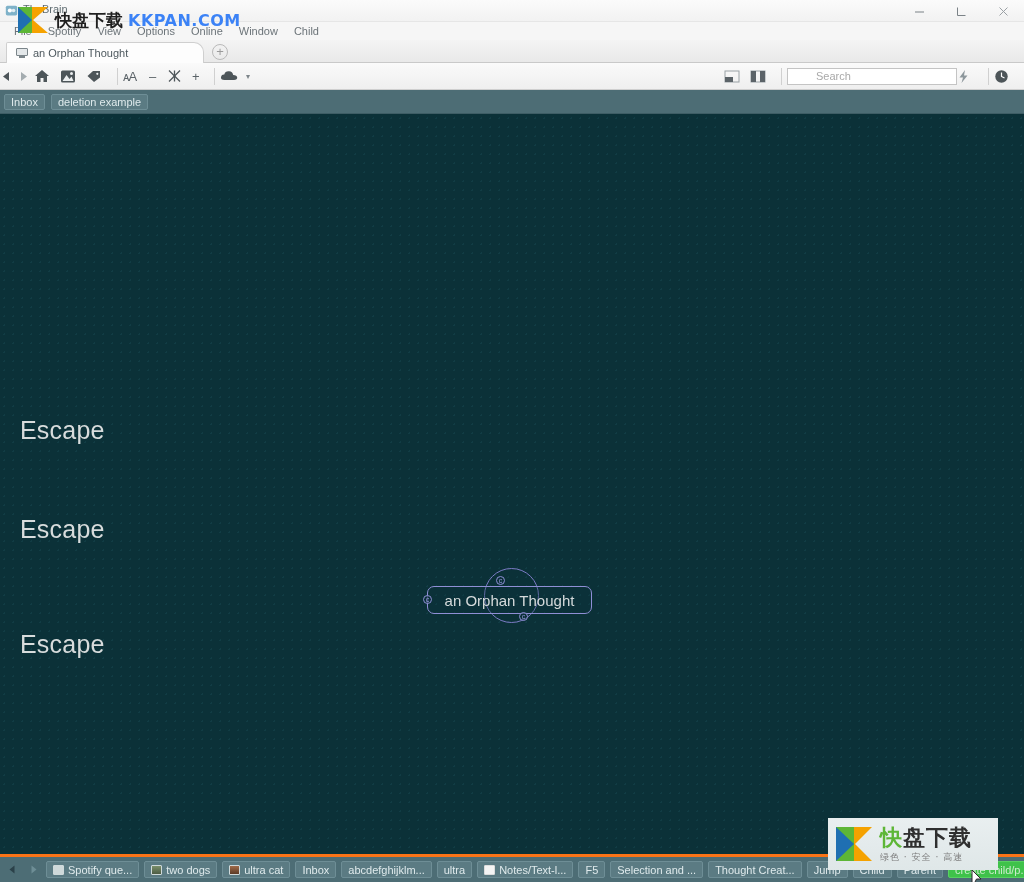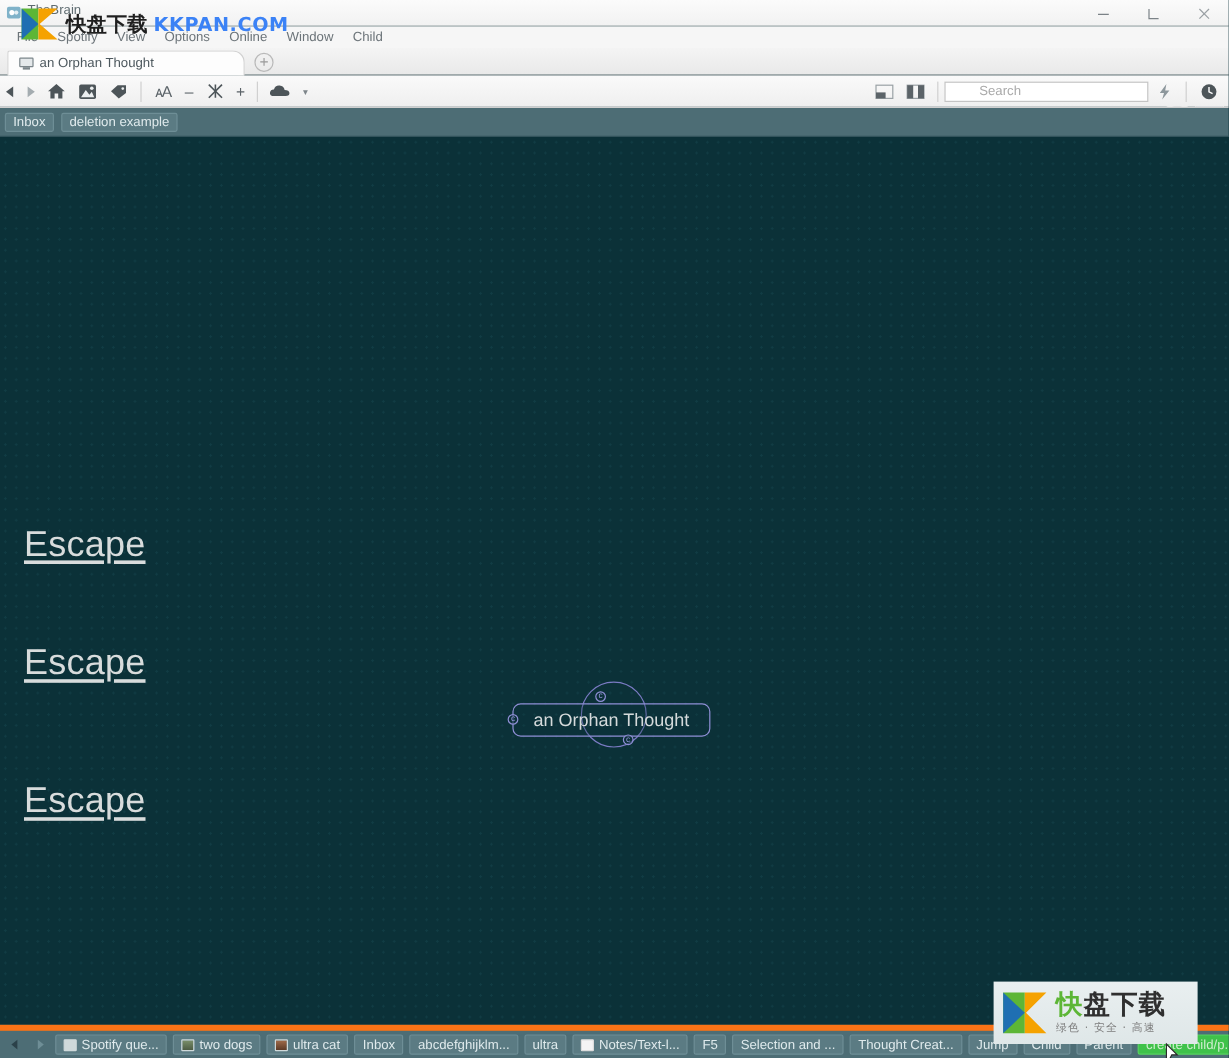--- a/index.html
+++ b/index.html
@@ -80,21 +80,21 @@
 
   
   .toolbar{
     position:absolute; left:0; top:63px; width:1024px; height:27px;
     background:linear-gradient(#fafafa,#efefef);
     border-bottom:1px solid #cfcfcf;
     display:flex; align-items:center;
   }
   .tb-group{ display:flex; align-items:center; }
   .tb-btn{
-    width:26px; height:23px; display:flex; align-items:center; justify-content:center;
+    width:26px; height:23px; display:flex; align-items:center; 
     color:#5b6368;
   }
   .tb-btn.sm{ width:17px; }
   .tb-sep{ width:1px; height:17px; background:#d0d0d0; margin:0 5px; }
   .tb-text{ font-size:13px; color:#5b6368; letter-spacing:-1px; }
   .tb-spacer{ flex:1; }
   .searchbox{
     width:170px; height:17px; background:#fff; border:1px solid #c4c4c4;
     display:flex; align-items:center; padding:0 4px;
   }
@@ -120,26 +120,24 @@
   
   .canvas{
     position:absolute; left:0; top:114px; width:1024px; height:740px;
     background-color:#0b3138;
     background-image:radial-gradient(#113c44 1px, transparent 1px);
     background-size:9px 9px;
     overflow:hidden;
   }
   .escape-link{
     position:absolute;
-    font-size:30px; color:#d8dcdc;
-    text-decoration:underline;
+    font-size:25px; color:#d8dcdc;
     text-underline-offset:4px;
     white-space:nowrap;
     letter-spacing:0.2px;
-    margin-top:21px;
   }
 
   
   .thought{
     position:absolute; left:427px; top:472px;
     width:165px; height:28px;
     border:1px solid #8f8fd6; border-radius:7px;
     background:rgba(12,50,58,0.25);
     display:flex; align-items:center; justify-content:center;
   }
@@ -159,21 +157,21 @@
     background:rgba(11,49,56,0.6);
   }
   .gate.g-top{ left:496px; top:462px; }
   .gate.g-bottom{ left:519px; top:498px; }
   .gate.g-left{ left:423px; top:481px; }
 
   
   .pinbar{
     position:absolute; left:0; bottom:0; width:1024px; height:28px;
     background:#4d6d75;
-    border-top:5px solid #f97316;
+    border-top:3px solid #f97316;
     display:flex; align-items:center; gap:5px; padding:0 4px;
     overflow:hidden;
   }
   .pin-nav{
     width:16px; height:16px; display:flex; align-items:center; justify-content:center;
     color:#2b4149; flex:none;
   }
   .pin{
     display:flex; align-items:center; gap:4px; flex:none;
     height:17px; padding:0 6px;

